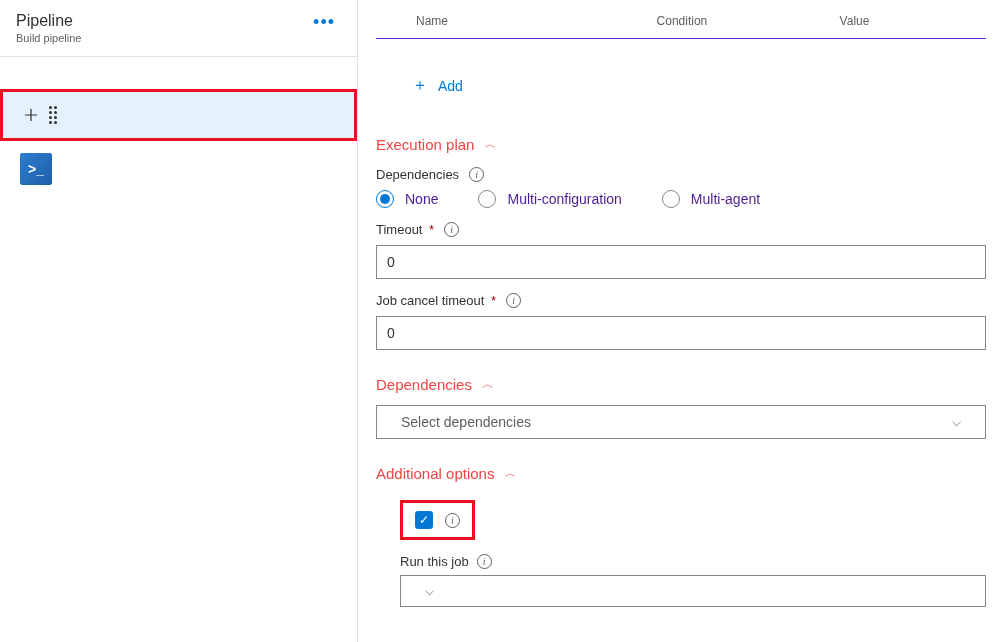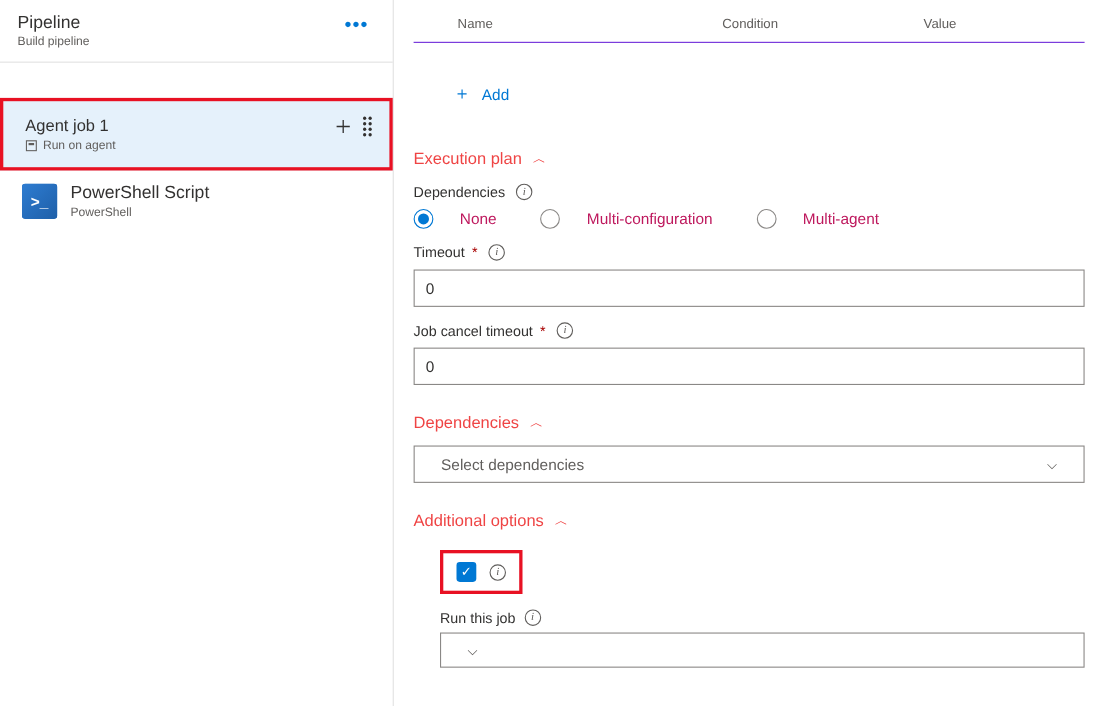--- a/index.html
+++ b/index.html
@@ -37,21 +37,21 @@
   .plus-icon { font-size: 16px; font-weight: 300; }
 
   .section-title { font-size: 15px; color: #ef4444; margin: 16px 0 12px 0; display: flex; align-items: center; gap: 10px; }
   .section-title .chev { font-size: 12px; }
 
   .label-row { font-size: 13px; color: #323130; margin: 14px 0 8px 0; display:flex; align-items:center; gap:10px; }
   .req { color: #a80000; margin-left: 3px; }
   .info-icon { width:15px; height:15px; border:1px solid #605e5c; border-radius:50%; display:inline-flex; align-items:center; justify-content:center; font-size:10px; color:#605e5c; font-style: italic; font-family: Georgia, serif;}
 
   .radio-row { display:flex; gap:40px; align-items:center; margin-bottom: 14px;}
-  .radio-opt { display:flex; align-items:center; gap:24px; font-size:14px; color:#be185d; cursor:pointer;}
+  .radio-opt { display:flex; align-items:center; gap:11px; font-size:14px; color:#4c1d95; cursor:pointer;}
   .radio-circle { width:18px; height:18px; border:1px solid #8a8886; border-radius:50%; display:inline-flex; align-items:center; justify-content:center; }
   .radio-opt.selected .radio-circle { border-color:#0078d4; }
   .radio-opt.selected .radio-circle::after { content:""; width:10px; height:10px; background:#0078d4; border-radius:50%; }
 
   .text-input { width: 100%; border:1px solid #8a8886; padding: 8px 10px; font-size:14px; background:#fff; color:#323130; }
   .select-box { width:100%; border:1px solid #8a8886; padding:8px 24px; font-size:14px; color:#605e5c; display:flex; justify-content:space-between; align-items:center; cursor:pointer;}
   .select-box.dark-text{ color:#323130;}
   .chev-down { font-size:12px; color:#605e5c; }
 
   .highlight-box { border: 3px solid #e81123; padding: 8px 12px; display:inline-flex; align-items:center; gap:12px; margin: 6px 0 2px 24px;}
@@ -77,30 +77,20 @@
     </div>
     <div class="more-btn">•••</div>
   </div>
   <div class="divider"></div>
 
   <div class="get-sources">
   </div>
 
   <div class="agent-job selected">
     <div class="job-row">
-      <div>
-        <div class="name" style="font-size:15px;">Agent job 1</div>
-        <div class="sub">
-          <svg width="11" height="11" viewBox="0 0 11 11">
-              <rect x="1" y="1" width="9" height="9" stroke="#605e5c" fill="none" stroke-width="1"></rect>
-              <rect x="3" y="3" width="5" height="2" fill="#605e5c"></rect>
-            </svg>
-          <span>Run on agent</span>
-        </div>
-      </div>
       <div class="job-actions">
         <span>
           <svg width="16" height="16" viewBox="0 0 16 16">
               <path d="M8 2v12M2 8h12" stroke="#323130" stroke-width="1.2"></path>
             </svg>
         </span>
         <span class="dots-col">
             <i></i>
             <i></i>
             <i></i>
@@ -111,24 +101,20 @@
             <i></i>
           </span>
       </div>
     </div>
   </div>
 
   <div class="ps-item">
     <div class="ps-icon">
         <span>&gt;_</span>
       </div>
-    <div>
-      <div class="name">PowerShell Script</div>
-      <div style="font-size:11px;color:#605e5c;margin-top:2px;">PowerShell</div>
-    </div>
   </div>
 </div>
 
 <div class="right-panel">
   <div class="table-head">
     <div class="th-name">Name</div>
     <div class="th-cond">Condition</div>
     <div class="th-val">Value</div>
   </div>
 

